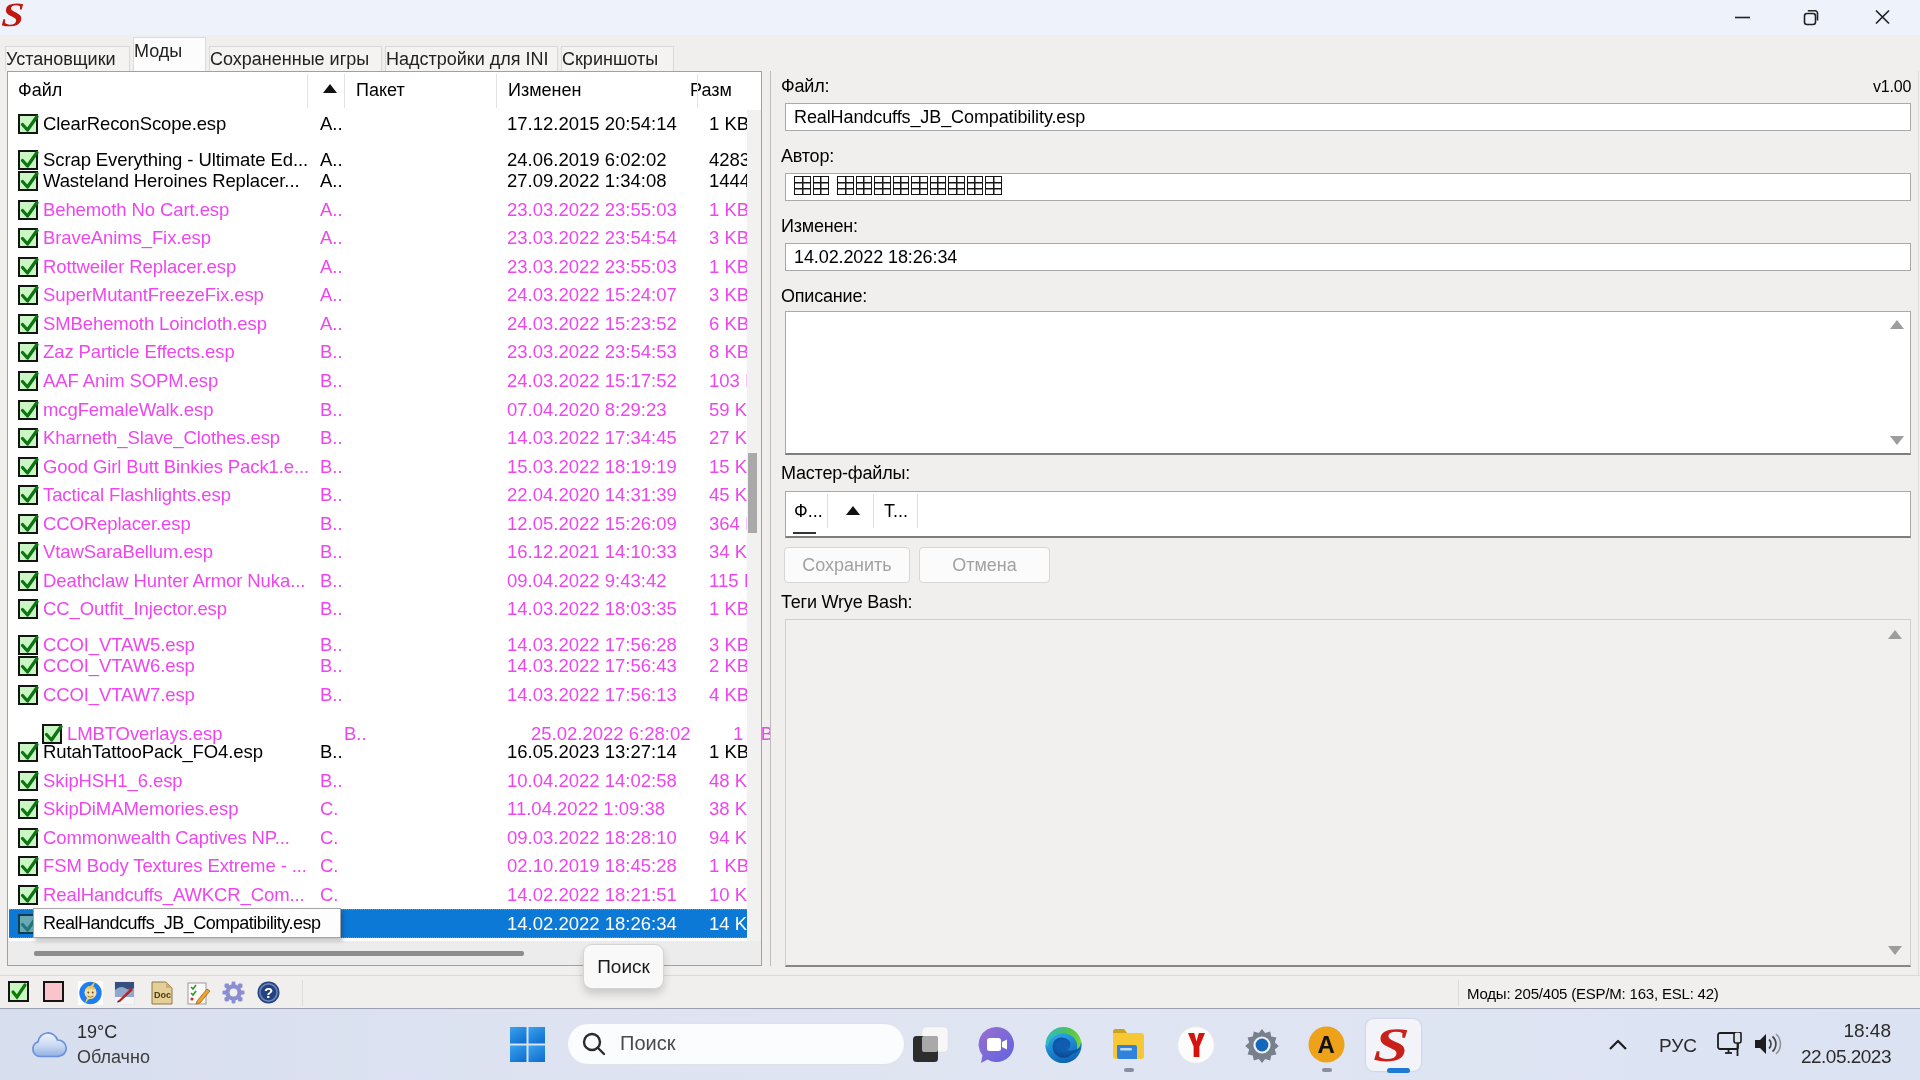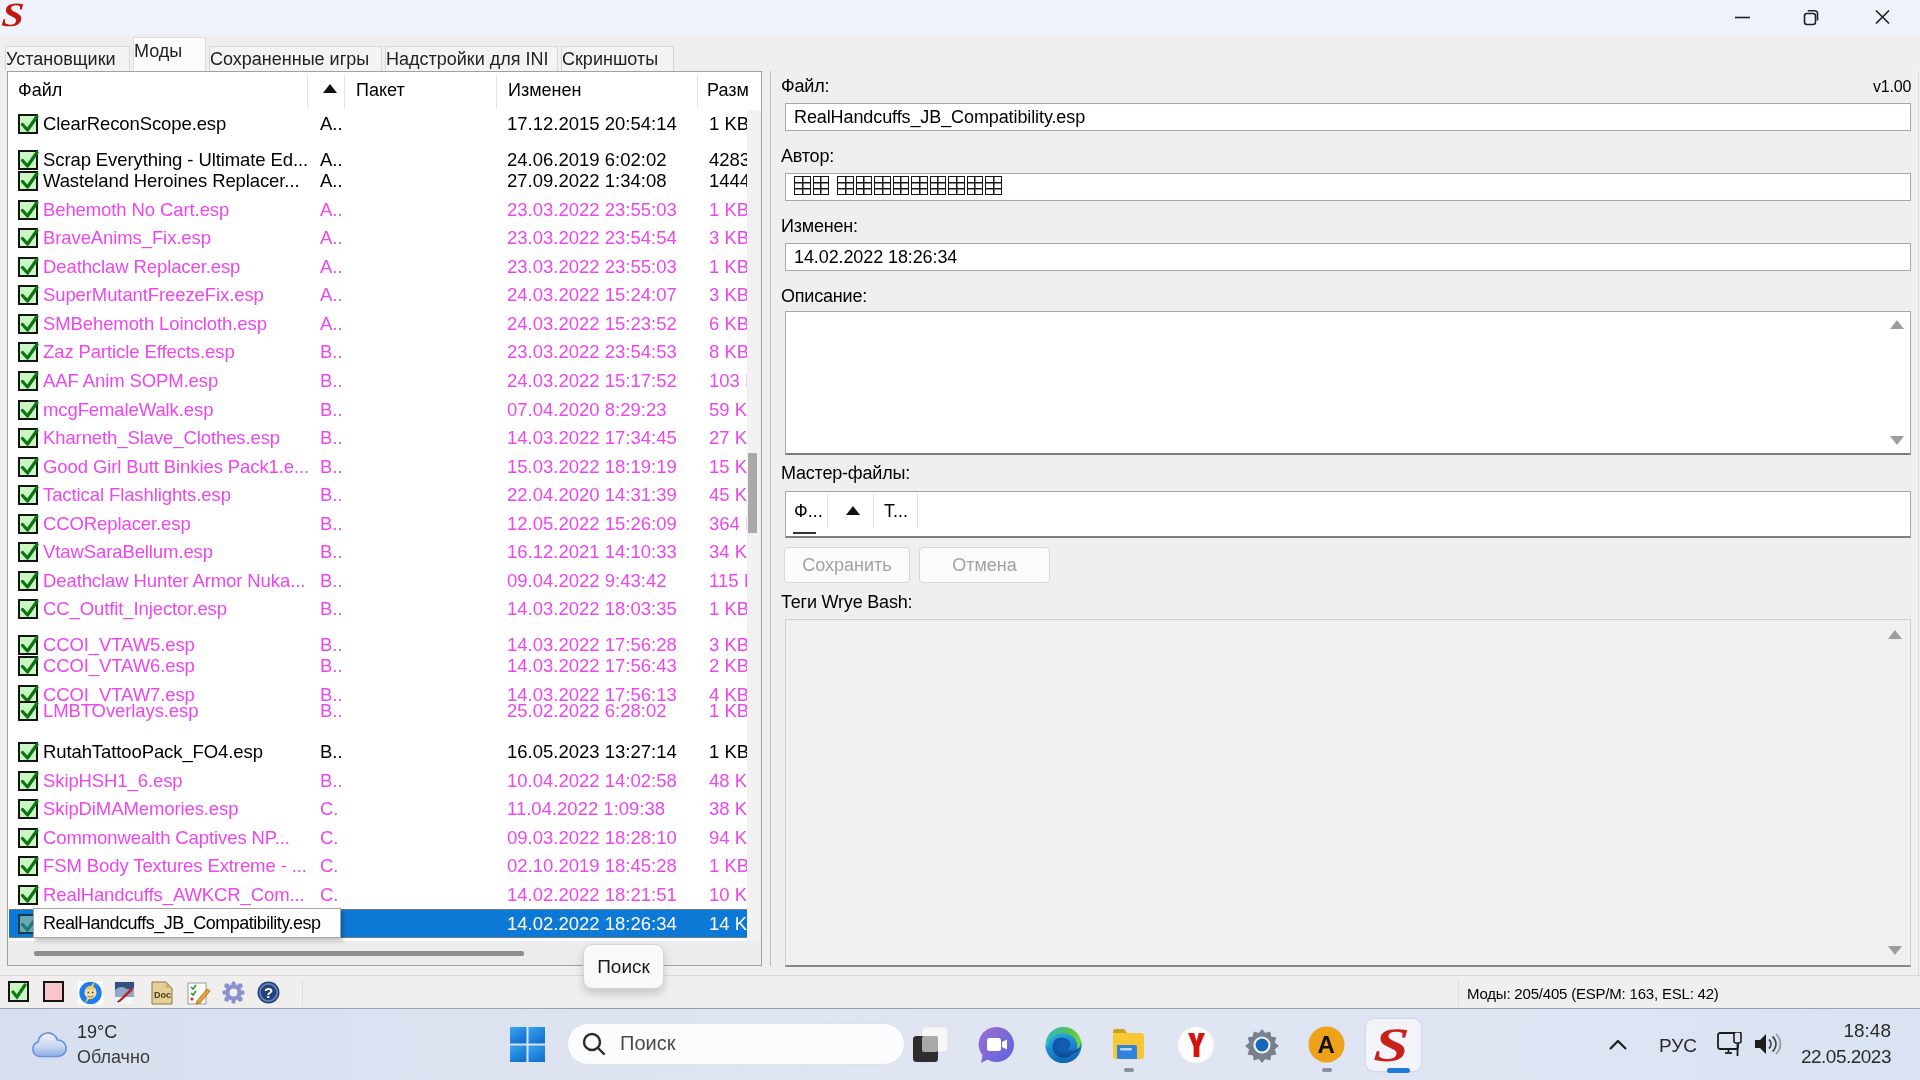--- a/index.html
+++ b/index.html
@@ -75,21 +75,21 @@
   <div class="tab" style="left:209px;width:173px;">Сохраненные игры</div>
   <div class="tab" style="left:385px;width:173px;">Надстройки для INI</div>
   <div class="tab" style="left:561px;width:113px;">Скриншоты</div>
 </div>
 
 <div class="abs" id="panelL">
   <div class="hcell" style="left:10px;">Файл</div>
   <div class="sortarrow" style="left:315px;top:12px;"></div>
   <div class="hcell" style="left:348px;">Пакет</div>
   <div class="hcell" style="left:500px;">Изменен</div>
-  <div class="hcell" style="left:699px;text-align:right;">Разм</div>
+  <div class="hcell" style="left:682px;text-align:right;">Разм</div>
   <div class="hsep" style="left:299px;"></div>
   <div class="hsep" style="left:336px;"></div>
   <div class="hsep" style="left:488px;"></div>
   <div class="hsep" style="left:689px;"></div>
   <div id="rows">
       <div class="row" style="top:38px;">
       <div class="cb">
           <svg width="22" height="22" viewBox="0 0 22 22">
             <path d="M3.5 10.5 L8.5 16 L18 2.5" fill="none" stroke="#0c7410" stroke-width="3.3" stroke-linecap="round" stroke-linejoin="round"></path>
           </svg>
@@ -142,21 +142,21 @@
         <div class="pk pink">A..</div>
       <div class="dt pink">23.03.2022 23:54:54</div>
         <div class="sz pink">3 KB</div>
       </div>
       <div class="row" style="top:180.75px;">
       <div class="cb">
           <svg width="22" height="22" viewBox="0 0 22 22">
             <path d="M3.5 10.5 L8.5 16 L18 2.5" fill="none" stroke="#0c7410" stroke-width="3.3" stroke-linecap="round" stroke-linejoin="round"></path>
           </svg>
         </div>
-      <div class="fn pink">Deathclaw Replacer.esp</div>
+      <div class="fn pink">Rottweiler Replacer.esp</div>
         <div class="pk pink">A..</div>
       <div class="dt pink">23.03.2022 23:55:03</div>
         <div class="sz pink">1 KB</div>
       </div>
       <div class="row" style="top:209.3px;">
       <div class="cb">
           <svg width="22" height="22" viewBox="0 0 22 22">
             <path d="M3.5 10.5 L8.5 16 L18 2.5" fill="none" stroke="#0c7410" stroke-width="3.3" stroke-linecap="round" stroke-linejoin="round"></path>
           </svg>
         </div>
@@ -312,21 +312,21 @@
       <div class="cb">
           <svg width="22" height="22" viewBox="0 0 22 22">
             <path d="M3.5 10.5 L8.5 16 L18 2.5" fill="none" stroke="#0c7410" stroke-width="3.3" stroke-linecap="round" stroke-linejoin="round"></path>
           </svg>
         </div>
       <div class="fn pink">CCOI_VTAW7.esp</div>
         <div class="pk pink">B..</div>
       <div class="dt pink">14.03.2022 17:56:13</div>
         <div class="sz pink">4 KB</div>
       </div>
-      <div class="row" style="top:625px;">
+      <div class="row" style="top:648px;margin-left:24px;">
       <div class="cb">
           <svg width="22" height="22" viewBox="0 0 22 22">
             <path d="M3.5 10.5 L8.5 16 L18 2.5" fill="none" stroke="#0c7410" stroke-width="3.3" stroke-linecap="round" stroke-linejoin="round"></path>
           </svg>
         </div>
       <div class="fn pink">LMBTOverlays.esp</div>
         <div class="pk pink">B..</div>
       <div class="dt pink">25.02.2022 6:28:02</div>
         <div class="sz pink">1 KB</div>
       </div>

